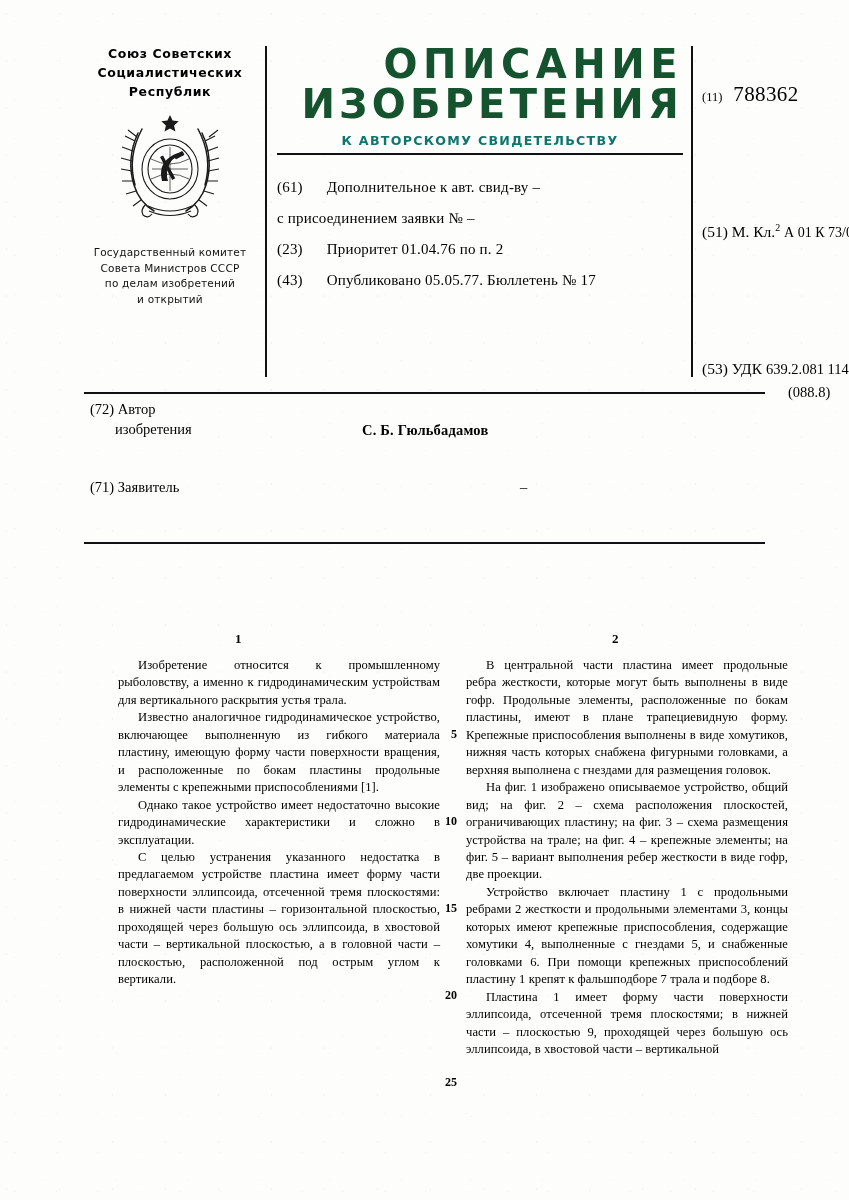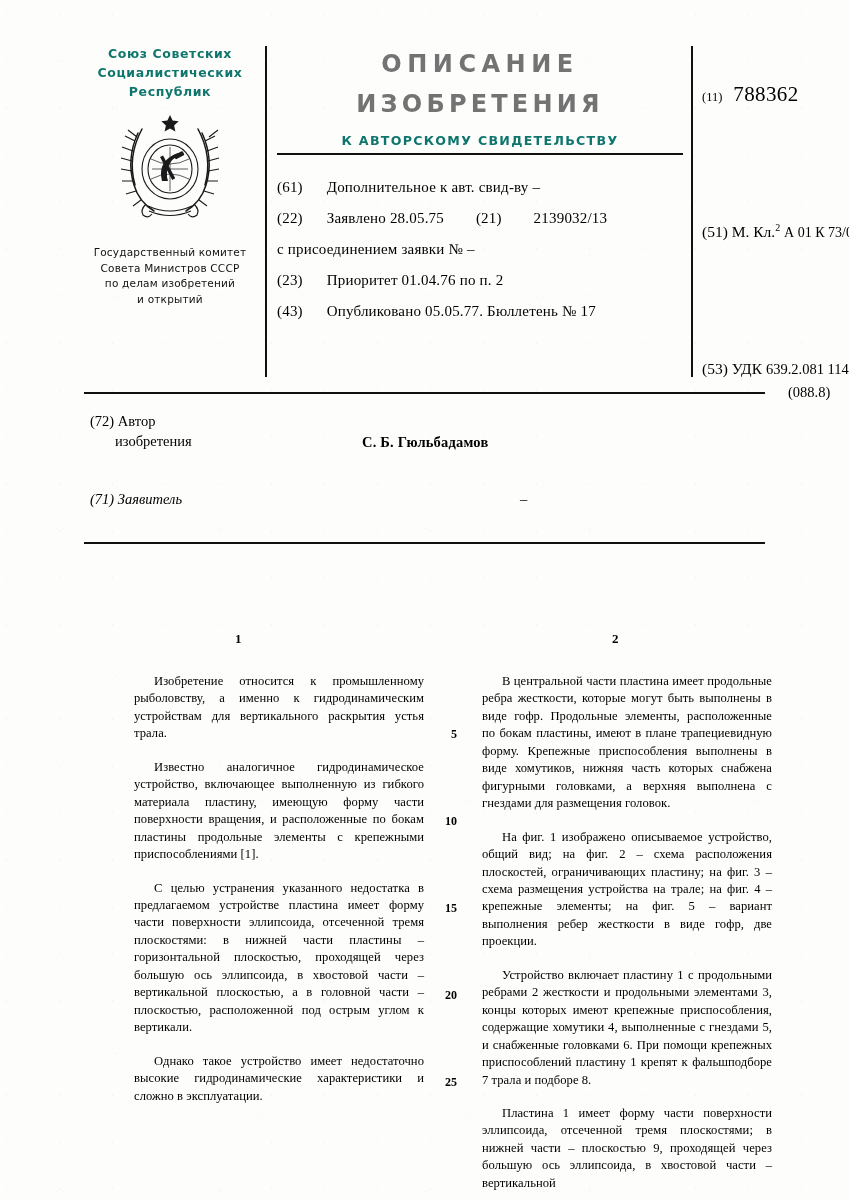--- a/index.html
+++ b/index.html
@@ -37,21 +37,21 @@
     left: 0; top: 0;
     width: 172px;
     text-align: center;
   }
   .ussr-name {
     font-family: "DejaVu Sans", sans-serif;
     font-weight: bold;
     font-size: 12.5px;
     line-height: 19px;
     letter-spacing: 0.6px;
-    color: #0f766e;
+    color: #000000;
   }
   .emblem-wrap {
     margin-top: 12px;
     height: 112px;
     display: flex;
     align-items: center;
     justify-content: center;
   }
   .emblem {
     width: 104px;
@@ -76,25 +76,25 @@
   .vrule.right-sep { left: 607px; top: 2px;  height: 331px; }
 
   .head-col-mid {
     position: absolute;
     left: 193px; top: 0;
     width: 406px;
   }
   .big-title {
     font-family: "DejaVu Sans", sans-serif;
     font-weight: bold;
-    font-size: 24px;
+    font-size: 40px;
     letter-spacing: 5.5px;
     line-height: 40px;
-    text-align: center;
-    color: #737373;
+    text-align: right;
+    color: #14532d;
   }
   .big-title .l2 { letter-spacing: 4.2px; }
   .sub-title {
     font-family: "DejaVu Sans", sans-serif;
     font-weight: bold;
     font-size: 12.6px;
     letter-spacing: 1.3px;
     text-align: center;
     margin-top: 9px;
     color: #0f766e;
@@ -155,30 +155,30 @@
     width: 681px;
     height: 2px;
     background: #111;
   }
   .hrule.r1 { top: 392px; }
   .hrule.r2 { top: 542px; }
 
   
   .authors {
     position: absolute;
-    left: 90px; top: 413px;
+    left: 90px; top: 401px;
     width: 680px;
     font-size: 14.5px;
     text-align: right;
   }
   .auth-row { position: relative; height: 24px; }
   .auth-label-1 { position: absolute; left: 0;   top: 0; }
   .auth-label-2 { position: absolute; left: 25px; top: 20px; }
   .auth-name    { position: absolute; left: 272px; top: 21px; font-weight: bold; letter-spacing: 0.2px;}
-  .appl-label   { position: absolute; left: 0;   top: 78px; font-style: italic; }
+  .appl-label   { position: absolute; left: 0;   top: 78px; }
   .appl-dash    { position: absolute; left: 430px; top: 78px; }
 
   
   .inv-title {
     position: absolute;
     left: 84px; top: 573px;
     width: 681px;
     text-align: center;
     font-size: 14.2px;
     line-height: 20px;
@@ -204,21 +204,21 @@
     font-size: 12.6px;
     line-height: 17.45px;
     text-align: justify;
     letter-spacing: 0.05px;
     -webkit-hyphens: none;
     hyphens: none;
   }
   .col.left  { left: 118px; }
   .col.right { left: 466px; }
   .col p {
-    margin: 16px;
+    margin: 0;
     text-indent: 20px;
     text-align: justify;
   }
 
   
   .gutter {
     position: absolute;
     left: 437px;
     top: 657px;
     width: 20px;
@@ -315,29 +315,20 @@
         <div class="l2">ИЗОБРЕТЕНИЯ</div>
       </div>
       <div class="sub-title">К АВТОРСКОМУ СВИДЕТЕЛЬСТВУ</div>
       <div class="title-rule"></div>
 
       <div class="biblio">
         <div class="row">
           <span class="code">(61)</span>
           <span class="gap-a"></span>
           <span>Дополнительное к авт. свид-ву –</span>
-        </div>
-        <div class="row">
-          <span class="code">(22)</span>
-          <span class="gap-a"></span>
-          <span>Заявлено  28.05.75</span>
-          <span class="gap-b"></span>
-          <span class="code">(21)</span>
-          <span class="gap-b"></span>
-          <span>2139032/13</span>
         </div>
         <div class="row">
           <span>с присоединением заявки №  –</span>
         </div>
         <div class="row">
           <span class="code">(23)</span>
           <span class="gap-a"></span>
           <span>Приоритет 01.04.76 по п. 2</span>
         </div>
         <div class="row">
@@ -385,22 +376,22 @@
 
   <div class="hrule r2"></div>
 
 
   <div class="colnum c1">1</div>
   <div class="colnum c2">2</div>
 
   <div class="col left">
     <p>Изобретение относится к промышленному рыболовству, а именно к гидродинамическим устройствам для вертикального раскрытия устья трала.</p>
     <p>Известно аналогичное гидродинамическое устройство, включающее выполненную из гибкого материала пластину, имеющую форму части поверхности вращения, и расположенные по бокам пластины продольные элементы с крепежными приспособлениями [1].</p>
+    <p>Однако такое устройство имеет недостаточно высокие гидродинамические характеристики и сложно в эксплуатации.</p>
     <p>С целью устранения указанного недостатка в предлагаемом устройстве пластина имеет форму части поверхности эллипсоида, отсеченной тремя плоскостями: в нижней части пластины – горизонтальной плоскостью, проходящей через большую ось эллипсоида, в хвостовой части – вертикальной плоскостью, а в головной части – плоскостью, расположенной под острым углом к вертикали.</p>
-    <p>Однако такое устройство имеет недостаточно высокие гидродинамические характеристики и сложно в эксплуатации.</p>
   </div>
 
   <div class="gutter">
     <span style="top:70px">5</span>
     <span style="top:157px">10</span>
     <span style="top:244px">15</span>
     <span style="top:331px">20</span>
     <span style="top:418px">25</span>
   </div>
 

